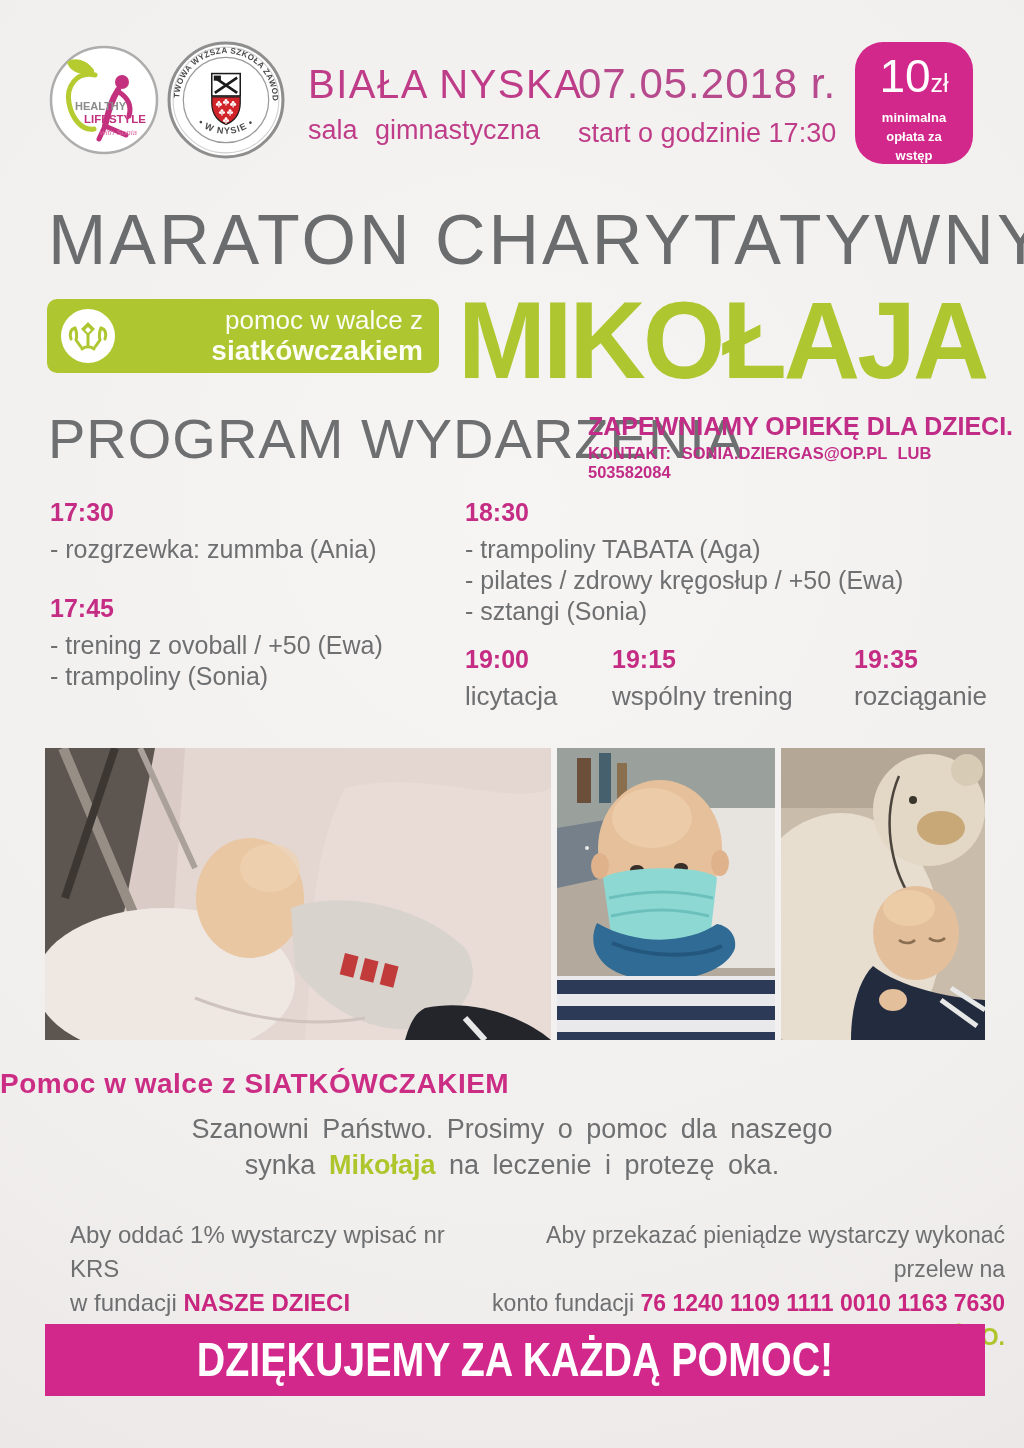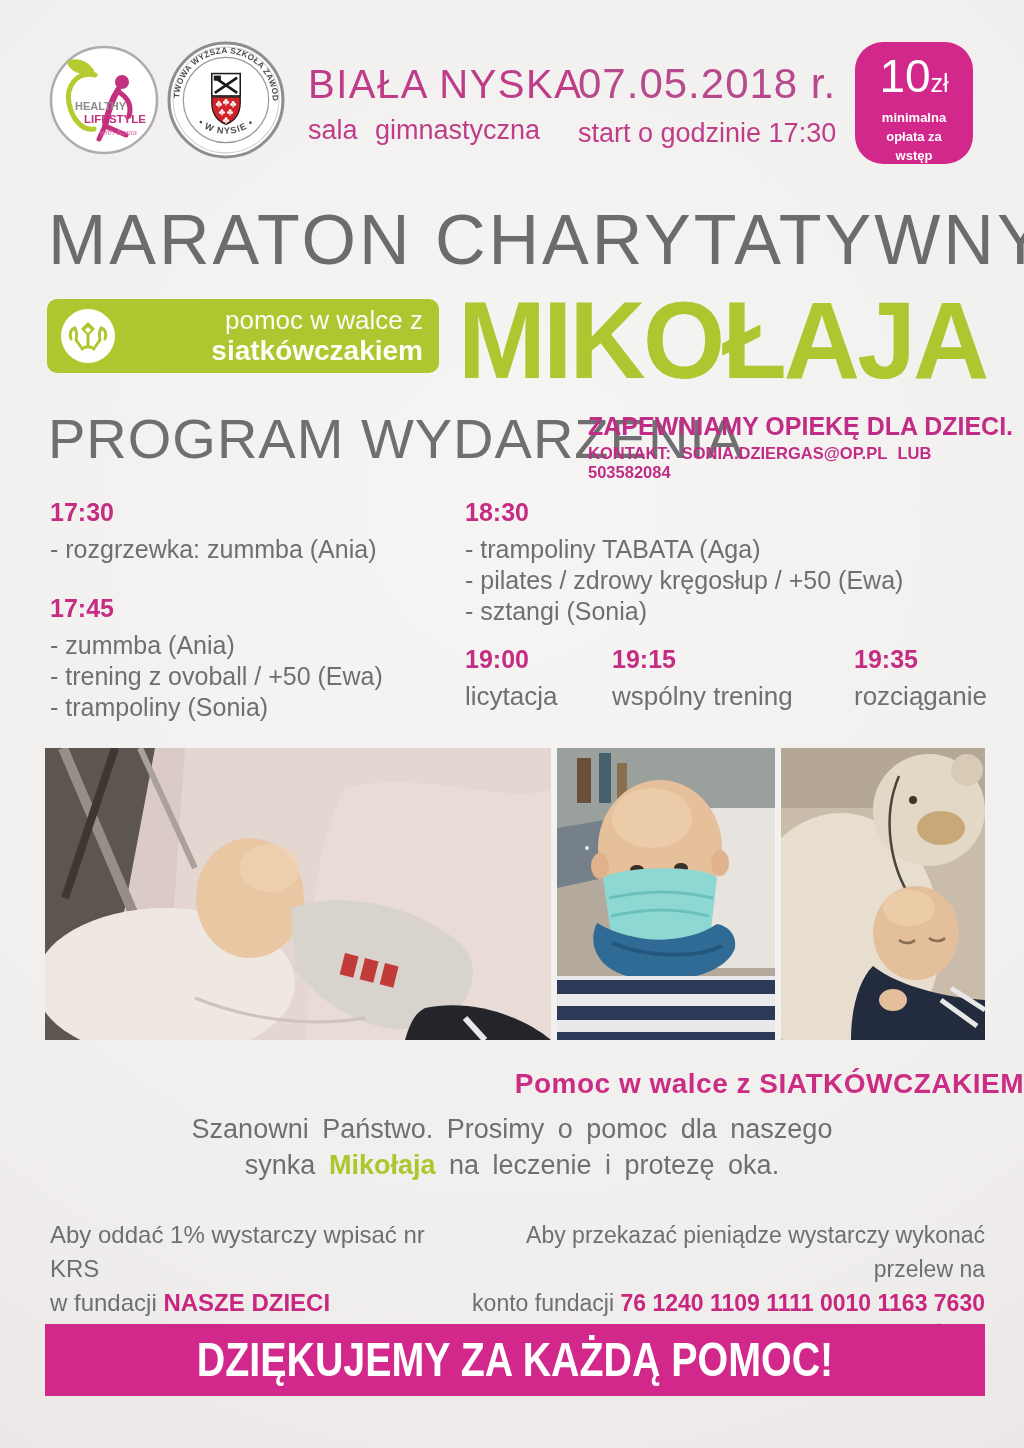--- a/index.html
+++ b/index.html
@@ -34,26 +34,26 @@
   
   .sch-time{font-size:25px;font-weight:bold;color:#c52c83;margin-bottom:7px;}
   .sch-item{font-size:25px;color:#6e6f71;line-height:31px;}
   .mt{margin-top:29px;}
   .fin-label{font-size:26px;color:#6e6f71;margin-top:7px;}
   
   .photos{display:flex;gap:6px;}
   .photo{height:292px;overflow:hidden;background:#cfc6bd;}
   .photo svg{display:block;width:100%;height:100%;}
   
-  .appeal-heading{width:1024px;text-align:right;font-size:28px;font-weight:bold;color:#cb2d85;letter-spacing:0.5px;}
+  .appeal-heading{width:1024px;text-align:left;font-size:28px;font-weight:bold;color:#cb2d85;letter-spacing:0.5px;}
   .appeal-line{width:1024px;text-align:center;font-size:27px;color:#6e6f71;word-spacing:6px;}
   .green-strong{color:#aec52c;font-weight:bold;}
   .magenta-strong{color:#c9267f;font-weight:bold;}
   
-  .don{font-size:24px;color:#6e6f71;line-height:34px;}
+  .don{font-size:24px;color:#6e6f71;line-height:34px;margin-left:20px;}
   .don-right{font-size:23px;text-align:right;}
   
   .banner{left:45px;top:1324px;width:940px;height:72px;background:#d2278b;}
   .banner-text{width:100%;text-align:center;line-height:72px;font-size:48px;font-weight:bold;color:#fff;letter-spacing:0;transform:scaleX(0.82);transform-origin:center;white-space:nowrap;}
 </style>
 </head>
 <body>
 
 <div class="poster">
 
@@ -177,21 +177,20 @@
   <div class="abs name-title" style="left:458px;top:276px;">MIKOŁAJA</div>
 
   <div class="abs program-heading" style="left:48px;top:406px;">PROGRAM WYDARZENIA</div>
   <div class="abs program-care" style="left:588px;top:412px;">ZAPEWNIAMY OPIEKĘ DLA DZIECI.</div>
   <div class="abs program-contact" style="left:588px;top:444px;">KONTAKT: SONIA.DZIERGAS@OP.PL LUB 503582084</div>
 
   <div class="abs" style="left:50px;top:498px;width:410px;">
     <div class="sch-time">17:30</div>
     <div class="sch-item">- rozgrzewka: zummba (Ania)</div>
     <div class="sch-time mt">17:45</div>
-    <div class="sch-item">- zummba (Ania)</div>
     <div class="sch-item">- trening z ovoball / +50 (Ewa)</div>
     <div class="sch-item">- trampoliny (Sonia)</div>
   </div>
 
   <div class="abs" style="left:465px;top:498px;width:530px;">
     <div class="sch-time">18:30</div>
     <div class="sch-item">- trampoliny TABATA (Aga)</div>
     <div class="sch-item">- pilates / zdrowy kręgosłup / +50 (Ewa)</div>
     <div class="sch-item">- sztangi (Sonia)</div>
   </div>

